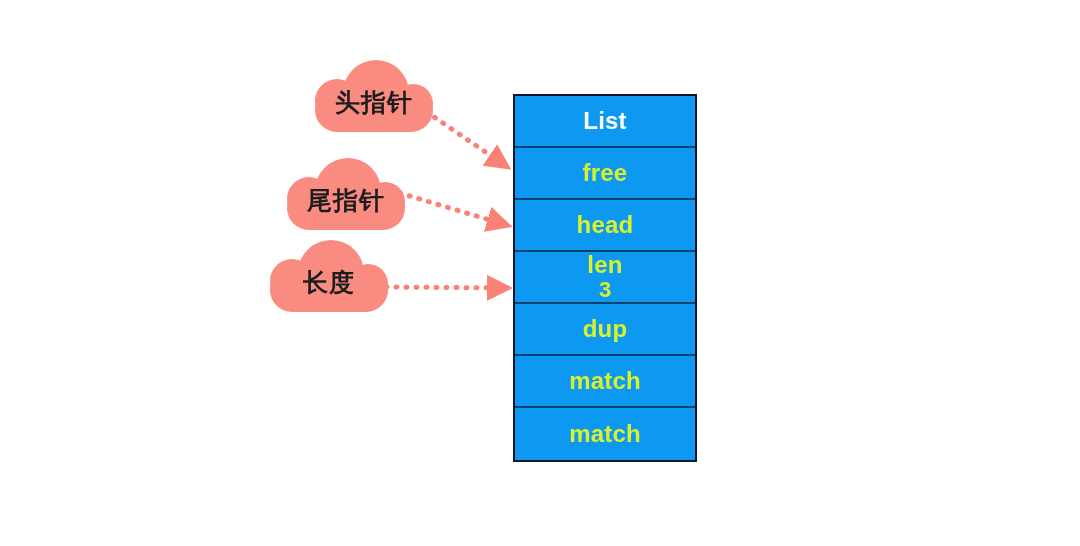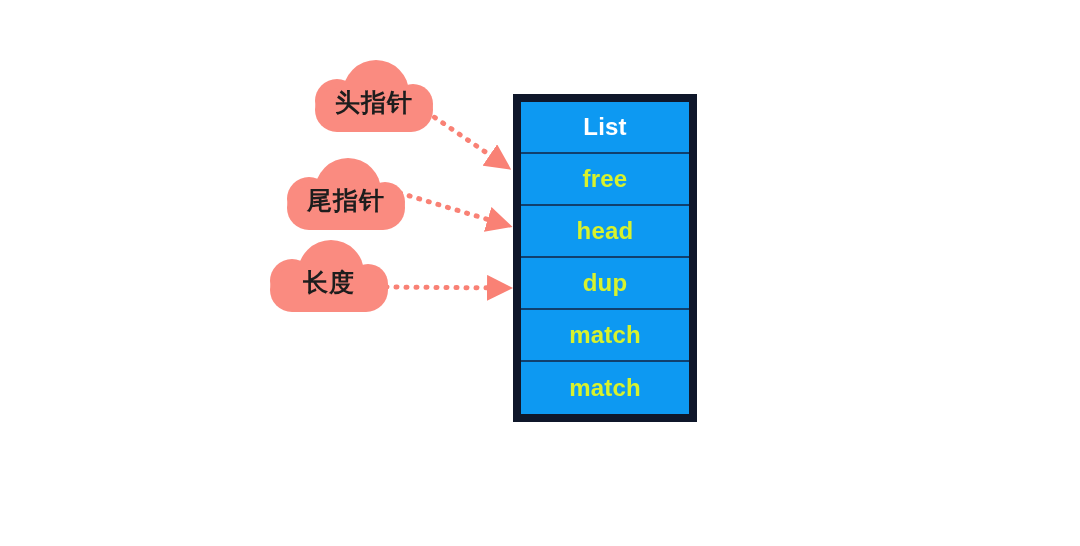--- a/index.html
+++ b/index.html
@@ -22,21 +22,21 @@
     height: 546px;
   }
 
   
   .struct-table {
     position: absolute;
     left: 513px;
     top: 94px;
     width: 184px;
     box-sizing: border-box;
-    border: 8px solid #0f172a;
+    border: 2px solid #0f172a;
     background: #0d99f2;
   }
   .struct-row {
     height: 52px;
     box-sizing: border-box;
     border-bottom: 2px solid #10406e;
     background: #0d99f2;
     display: flex;
     flex-direction: column;
     align-items: center;
@@ -180,20 +180,24 @@
     </div>
 
     <div class="struct-row">
       <span class="cell-label">free</span>
     </div>
 
     <div class="struct-row">
       <span class="cell-label">head</span>
     </div>
 
+    <div class="struct-row">
+      <span class="cell-label">len</span>
+      <span class="cell-value">3</span>
+    </div>
 
     <div class="struct-row">
       <span class="cell-label">dup</span>
     </div>
 
     <div class="struct-row">
       <span class="cell-label">match</span>
     </div>
 
     <div class="struct-row">

